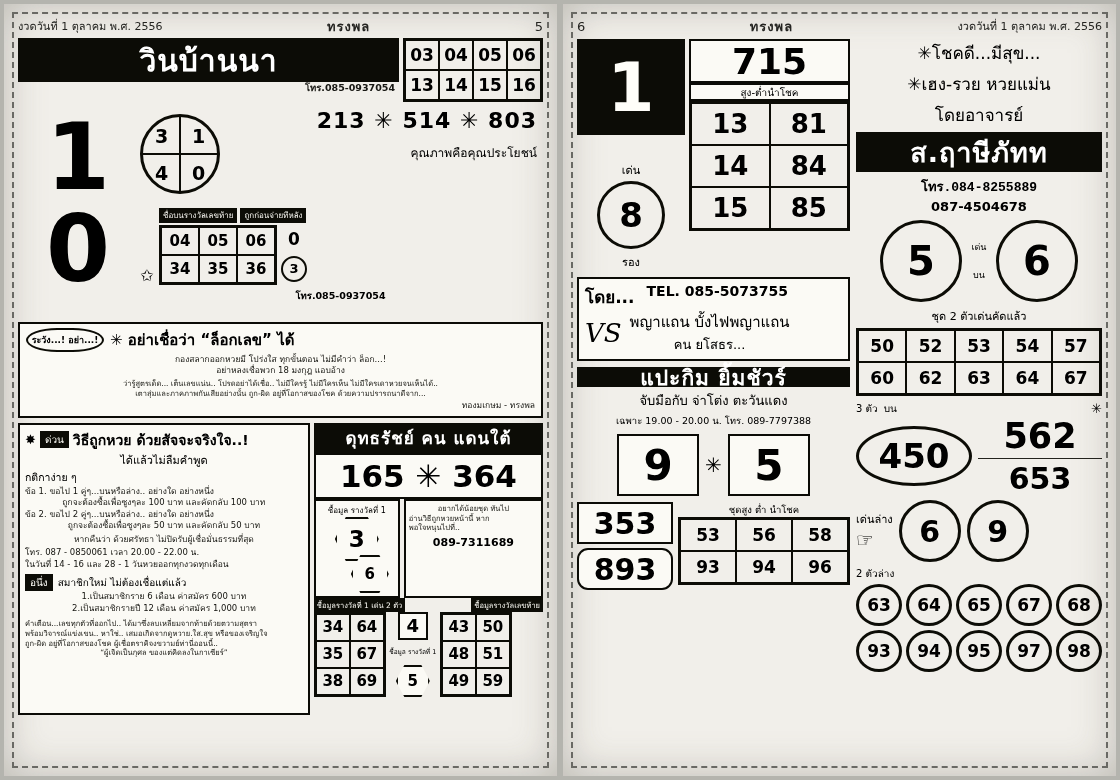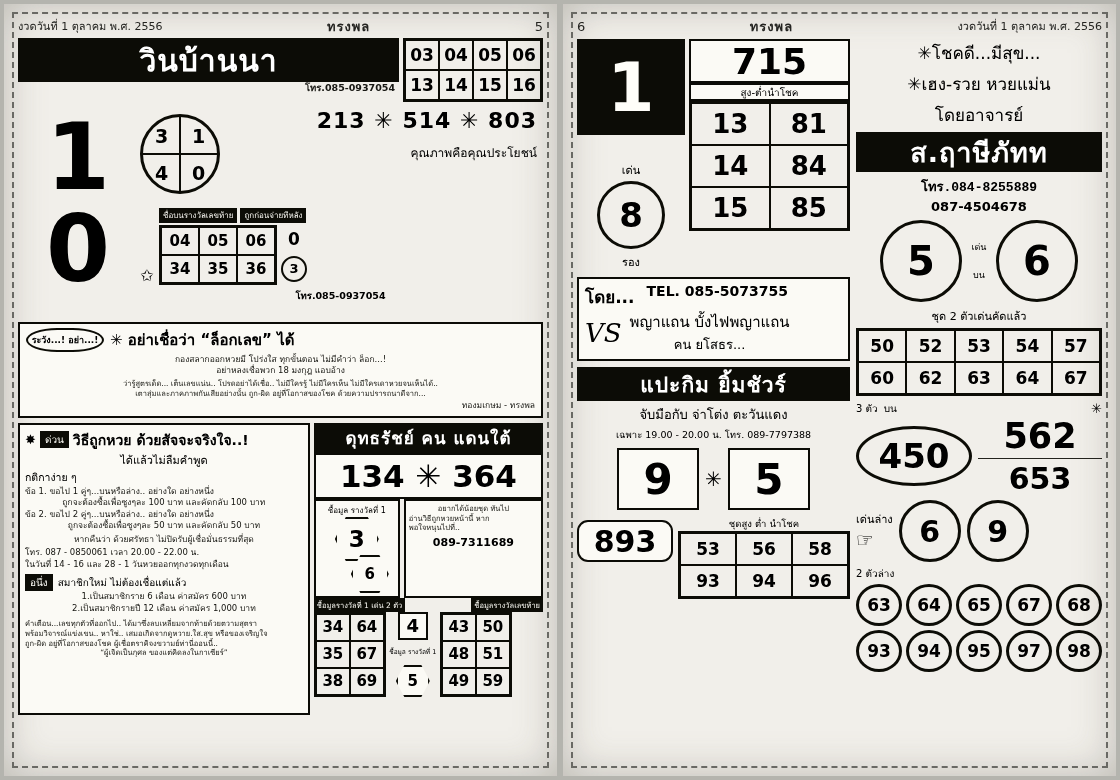--- a/index.html
+++ b/index.html
@@ -186,21 +186,21 @@
           <div class="tiny thai" style="text-align:center;">2.เป็นสมาชิกรายปี 12 เดือน ค่าสมัคร 1,000 บาท</div>
 
           <div class="xtiny thai" style="margin-top:5px;">คำเตือน...เลขทุกตัวที่ออกไป.. ได้มาซึ่งลบเหลี่ยมจากท้ายด้วยตวามสุตรา</div>
           <div class="xtiny thai">พร้อมวิจารณ์แข่งเขน.. หาใช่.. เสมอเกิดจากดูหวาย.ใส.สุข หรือของเจริญใจ</div>
           <div class="xtiny thai">ถูก-ผิด อยู่ที่โอกาสของโชค ผู้เชื่อตราคิจงขวามย์ท่านี่ออนนี้..</div>
           <div class="xtiny thai" style="text-align:center;">“ผู้เจิดเป็นกุศล ของแต่คิดลงในกาเซียร์”</div>
         </div>
 
         <div style="flex:1 1 44%;display:flex;flex-direction:column;gap:0;">
           <div class="banner thai" style="height:30px;font-size:17px;">ดุทธรัชย์ คน แดนใต้</div>
-          <div class="bx ctr big" style="height:46px;font-size:31px;">134 ✳ 364</div>
+          <div class="bx ctr big" style="height:46px;font-size:31px;">165 ✳ 364</div>
 
           <div style="display:flex;gap:4px;">
             <div class="bx" style="width:86px;padding:3px;display:flex;flex-direction:column;align-items:center;">
               <div class="thai" style="font-size:8px;">ชื้อมูล รางวัลที่ 1</div>
               <div class="hex" style="width:40px;height:40px;font-size:23px;">3</div>
               <div class="hex" style="margin-left:26px;margin-top:-6px;font-size:15px;">6</div>
             </div>
             <div class="bx" style="flex:1 1 auto;padding:3px;">
               <div class="xtiny thai" style="text-align:center;">อยากได้น้อยชุด ทันไป</div>
               <div class="xtiny thai">อ่านวิธีถูกหวยหน้านี้ หาก</div>
@@ -283,32 +283,33 @@
             </div>
             <div style="display:flex;align-items:center;gap:8px;">
               <div style="font-family:'DejaVu Serif',serif;font-size:26px;font-style:italic;">VS</div>
               <div>
                 <div class="thai" style="font-size:15px;">พญาแถน บั้งไฟพญาแถน</div>
                 <div class="thai" style="font-size:13px;text-align:center;">คน  ยโสธร...</div>
               </div>
             </div>
           </div>
 
-          <div class="banner thai" style="height:34px;font-size:21px;margin-top:6px;">แปะกิม ยิ้มชัวร์</div>
+          <div class="banner thai" style="height:20px;font-size:21px;margin-top:6px;">แปะกิม ยิ้มชัวร์</div>
           <div class="thai" style="text-align:center;font-size:13px;margin-top:3px;">จับมือกับ  จ่าโต่ง  ตะวันแดง</div>
           <div class="thai" style="text-align:center;font-size:9.5px;margin-top:2px;">เฉพาะ 19.00 - 20.00 น. โทร. 089-7797388</div>
 
           <div style="display:flex;gap:6px;align-items:center;justify-content:center;margin-top:6px;">
             <div class="bx ctr big" style="width:82px;height:62px;font-size:42px;">9</div>
             <div style="font-size:20px;">✳</div>
             <div class="bx ctr big" style="width:82px;height:62px;font-size:42px;">5</div>
           </div>
 
           <div style="display:flex;gap:5px;margin-top:6px;">
             <div style="width:96px;">
+              <div class="bx ctr big" style="height:42px;font-size:30px;">353</div>
               <div class="bx ctr big" style="height:42px;font-size:30px;margin-top:4px;border-radius:11px;">893</div>
             </div>
             <div style="flex:1 1 auto;">
               <div class="thai" style="text-align:center;font-size:9.5px;">ชุดสูง ต่ำ นำโชค</div>
               <div class="grid" style="grid-template-columns:repeat(3,1fr);grid-template-rows:32px 32px;border:2px solid #15150f;">
                 <div class="cell" style="font-size:17px">53</div>
                 <div class="cell" style="font-size:17px">56</div>
                 <div class="cell" style="font-size:17px">58</div>
                 <div class="cell" style="font-size:17px">93</div>
                 <div class="cell" style="font-size:17px">94</div>

